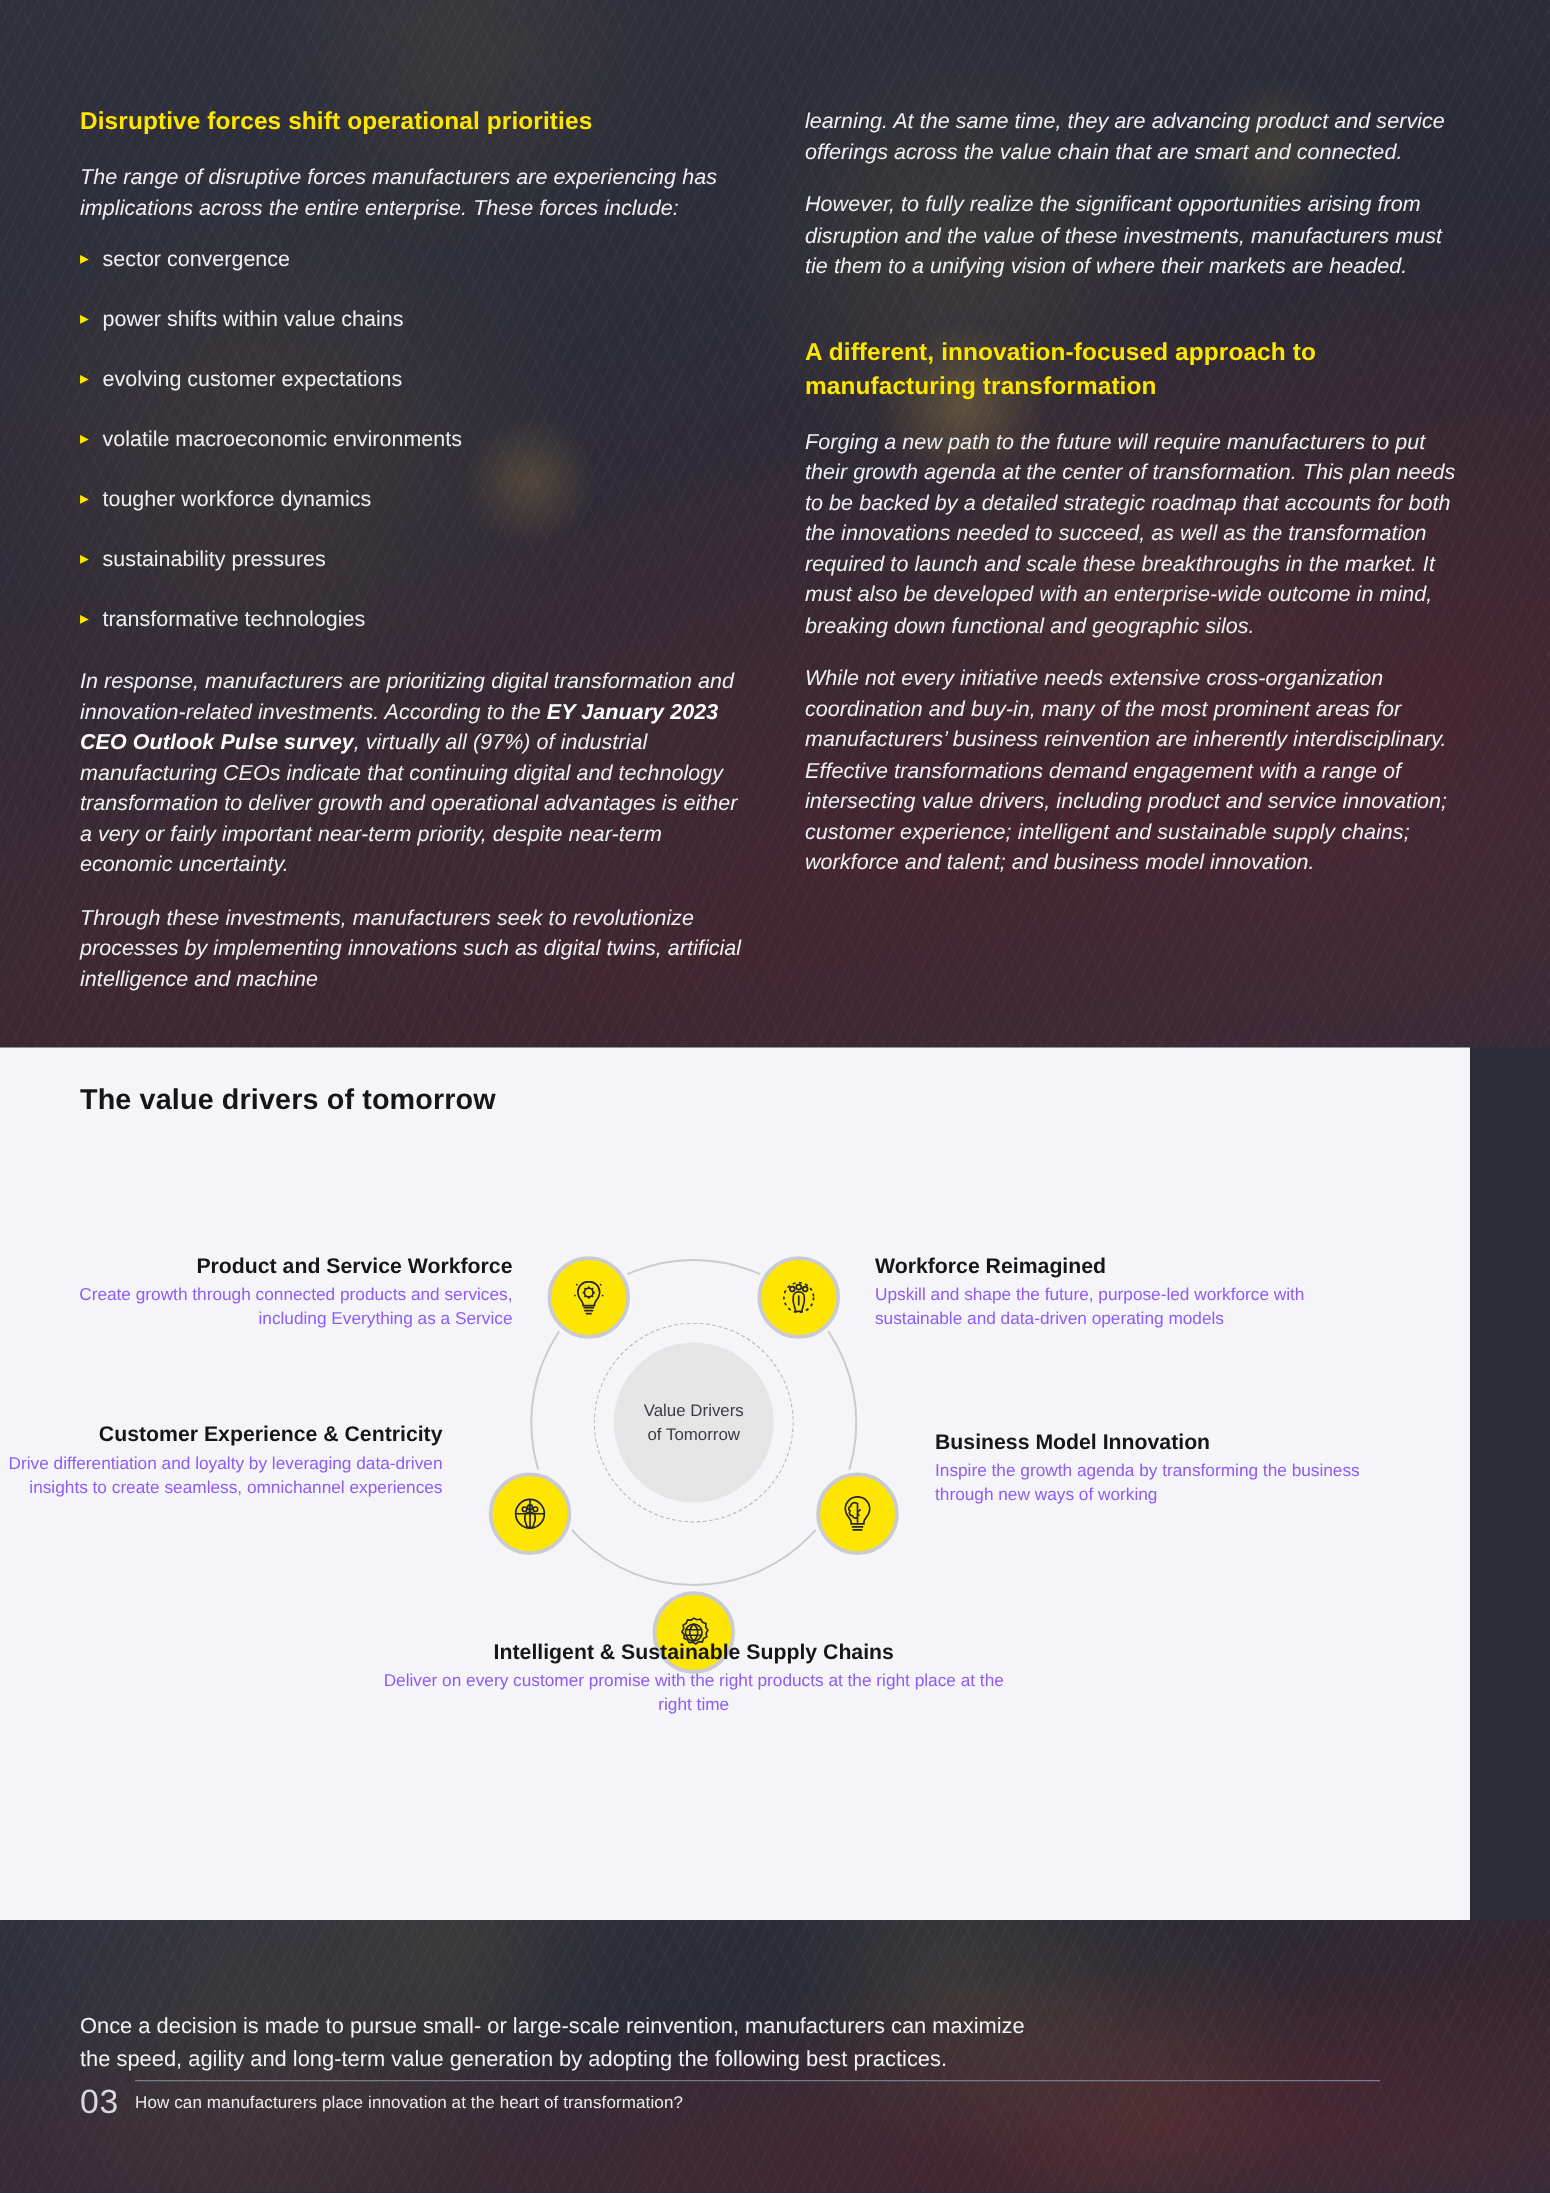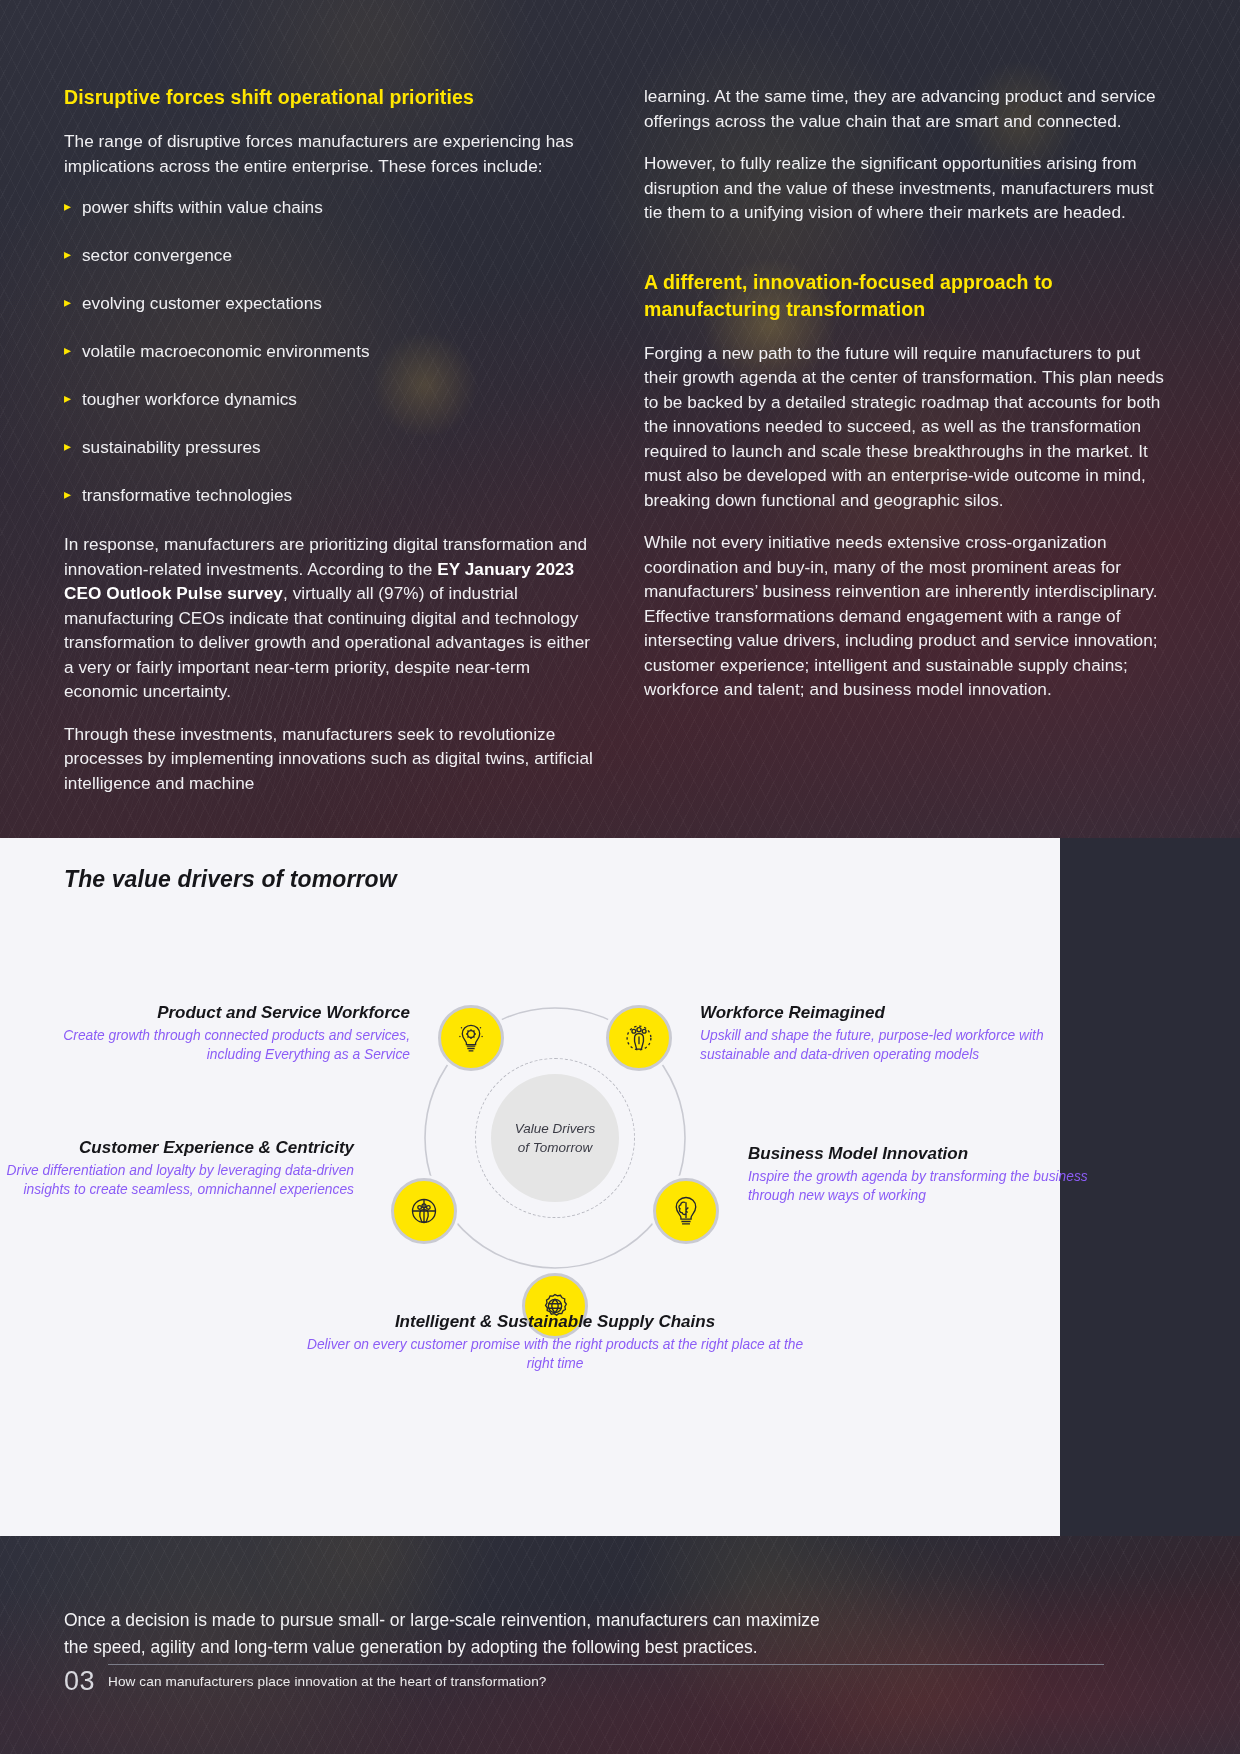--- a/index.html
+++ b/index.html
@@ -44,38 +44,37 @@
     display: flex; gap: 48px; color: #f2f2f4;
   }
   .col { width: 534px; }
   h2.sec {
     color: #ffe600; font-size: 19.5px; font-weight: bold;
     line-height: 27px; margin-bottom: 18px; letter-spacing: .1px;
   }
   h2.sec.right { margin-top: 44px; }
   p.body {
     font-size: 17.2px; line-height: 24.5px; margin-bottom: 18px;
-    color: #f0f0f3; letter-spacing: .05px;
+    color: #f0f0f3; letter-spacing: .05px; font-style: italic;
   }
   p.body b { font-weight: bold; color: #ffffff; }
   ul.bul { list-style: none; margin: 14px 0 18px 0; }
   ul.bul li {
     position: relative; padding-left: 18px; margin-bottom: 26px;
     font-size: 17.2px; line-height: 22px; color: #f0f0f3;
   }
   ul.bul li::before {
     content: "\25B8"; position: absolute; left: 0; top: -1px;
     color: #ffe600; font-size: 14px;
   }
 
   
   .panel {
-    position: absolute; top: 838px; left: 0; width: 1060px; height: 698px;
+    position: absolute; top: 838px; left: 0; width: 1176px; height: 698px;
     background: #f5f5f9;
-    font-style: italic;
   }
   .panel h3 {
     position: absolute; top: 28px; left: 64px;
     font-size: 23px; font-weight: bold; color: #16161a; letter-spacing: .1px;
   }
   .diagram { position: absolute; top: 70px; left: 0; width: 1240px; height: 470px; }
   svg.wheel { position: absolute; top: 0; left: 0; }
 
   .node {
     position: absolute; width: 66px; height: 66px; border-radius: 50%;
@@ -135,22 +134,22 @@
     <div class="glow" style="left:960px;top:60px;width:120px;height:120px;background:radial-gradient(circle,rgba(255,210,70,.12),rgba(0,0,0,0) 70%);"></div>
   </div>
 
   <div class="cols">
 
     <div class="col">
       <h2 class="sec">Disruptive forces shift operational priorities</h2>
       <p class="body">The range of disruptive forces manufacturers are experiencing has implications across the entire enterprise. These forces include:</p>
 
       <ul class="bul">
+        <li>sector convergence</li>
         <li>power shifts within value chains</li>
-        <li>sector convergence</li>
         <li>evolving customer expectations</li>
         <li>volatile macroeconomic environments</li>
         <li>tougher workforce dynamics</li>
         <li>sustainability pressures</li>
         <li>transformative technologies</li>
       </ul>
 
       <p class="body"><span>In response, manufacturers are prioritizing digital transformation and innovation-related investments. According to the </span><b>EY January 2023 CEO Outlook Pulse survey</b><span>, virtually all (97%) of industrial manufacturing CEOs indicate that continuing digital and technology transformation to deliver growth and operational advantages is either a very or fairly important near-term priority, despite near-term economic uncertainty.</span></p>
 
       <p class="body">Through these investments, manufacturers seek to revolutionize processes by implementing innovations such as digital twins, artificial intelligence and machine</p>

